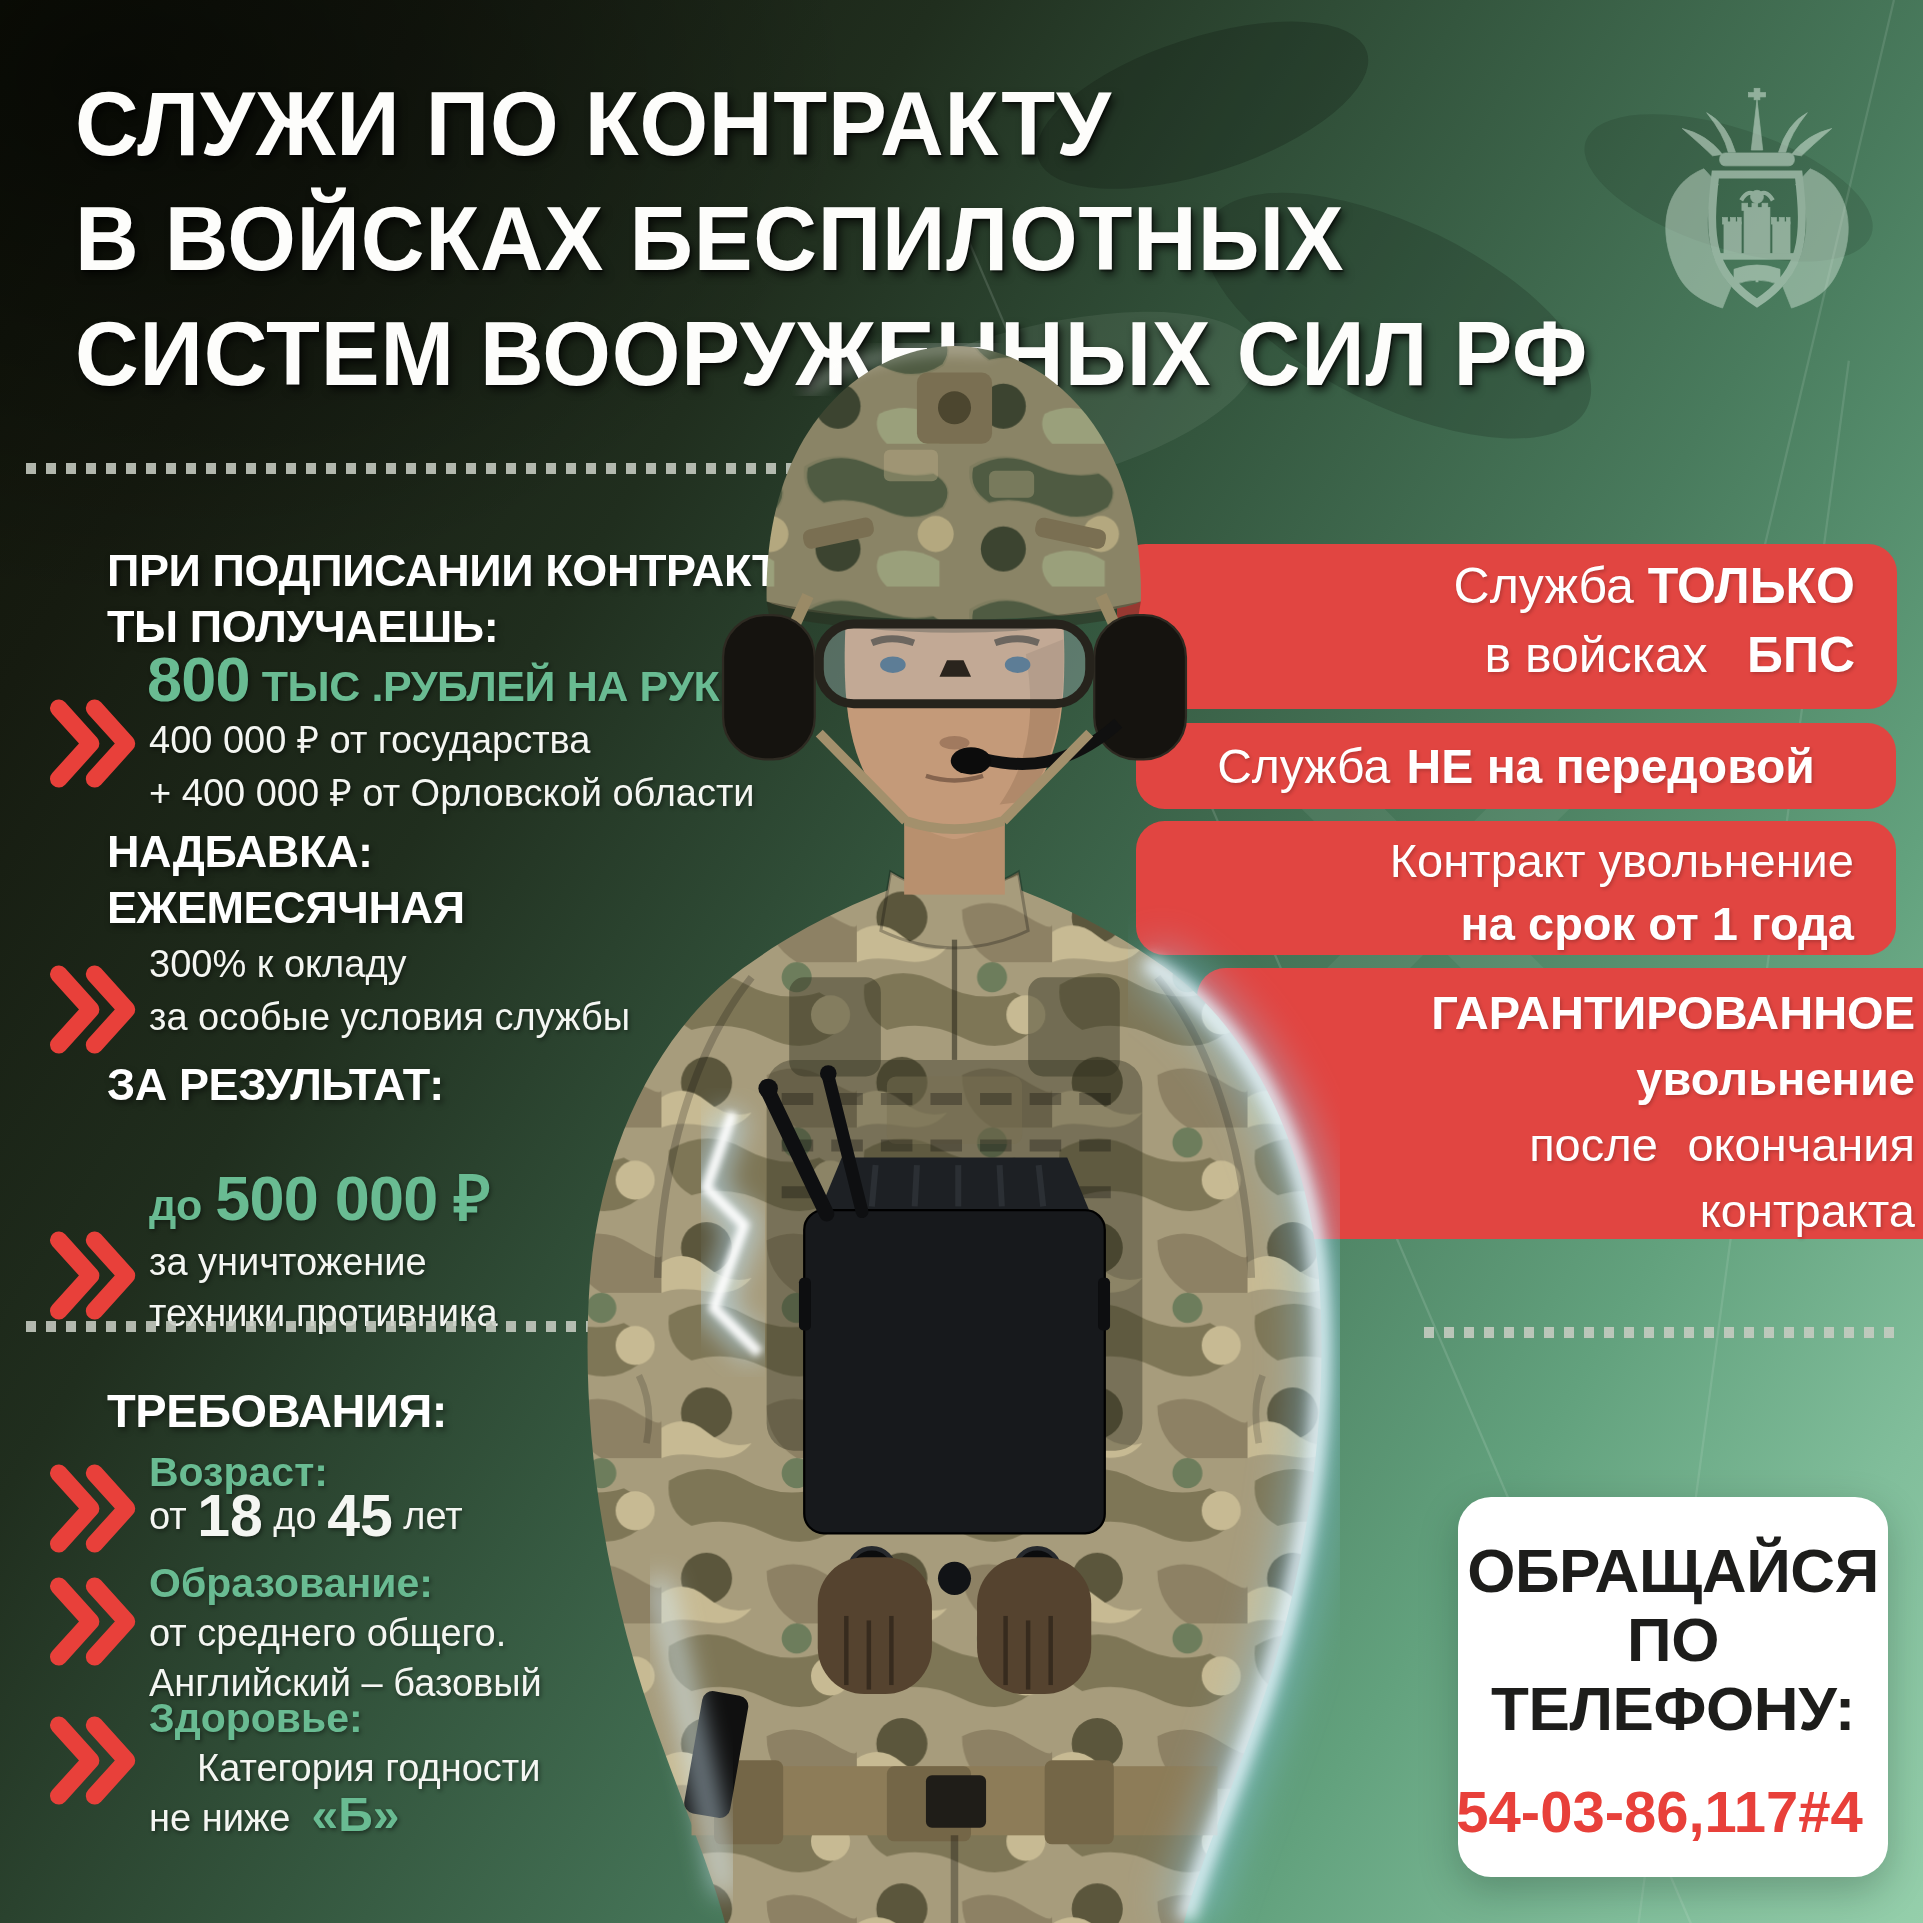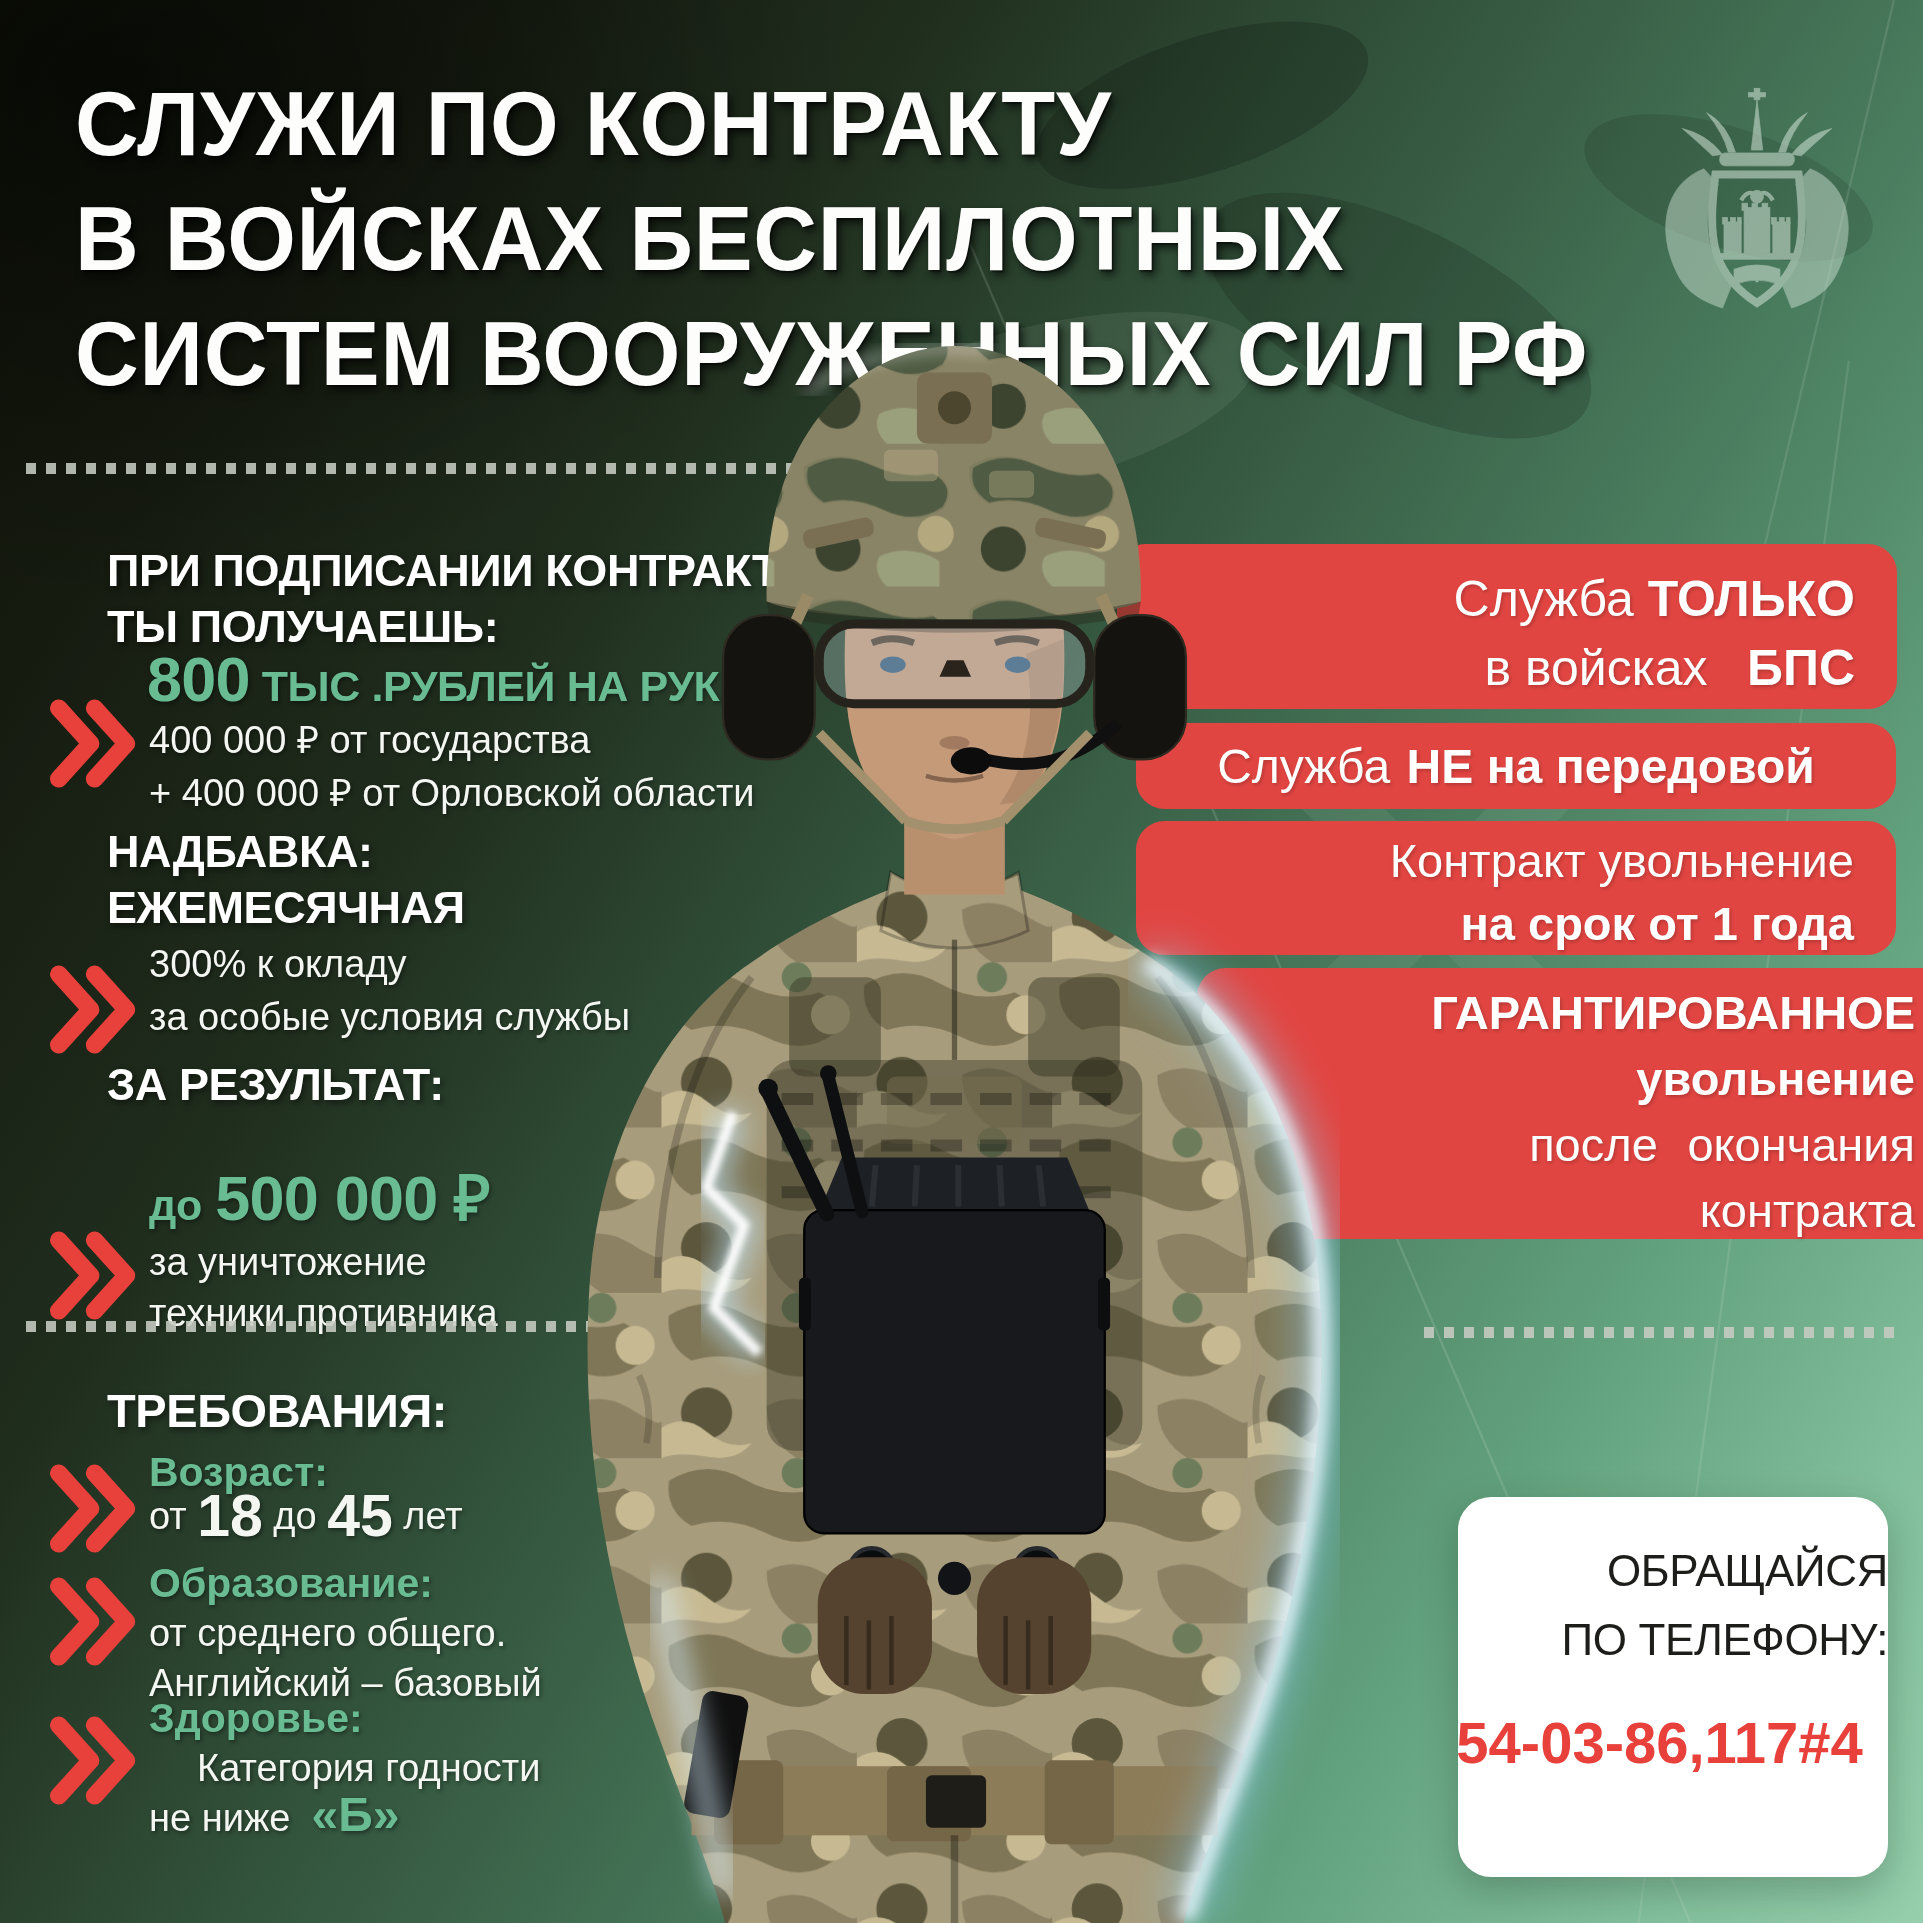--- a/index.html
+++ b/index.html
@@ -40,34 +40,34 @@
   .b-green{color:#69bb92;font-weight:700;font-size:48px;}
 
   
   .chev{width:92px;height:137px;}
 
   
   .badge{background:#e14541;border-radius:28.6px;color:#fff;
     text-shadow:1.5px 2.3px 3.8px rgba(0,0,0,.2);}
   .badge .bold{font-weight:700;}
   .badge-r{text-align:right;}
-  .b1{left:1117px;top:544px;width:780px;height:165px;font-size:50px;line-height:69px;padding-top:21px;box-sizing:border-box;}
+  .b1{left:1117px;top:544px;width:780px;height:165px;font-size:50px;line-height:69px;padding-top:8px;box-sizing:border-box;}
   .b1 .line{padding-right:42px;white-space:nowrap;}
   .b1 .gap{margin-left:25.6px;}
   .b2{left:1136px;top:723px;width:760px;height:86px;font-size:48px;display:flex;align-items:center;justify-content:center;white-space:nowrap;}
   .b3{left:1136px;top:821px;width:760px;height:134px;font-size:47px;line-height:63px;padding-top:7.5px;box-sizing:border-box;}
   .b3 .line{padding-right:42px;white-space:nowrap;}
   .b4{left:1197px;top:968px;width:760px;height:271px;font-size:47px;line-height:66px;padding-top:12px;box-sizing:border-box;}
   .b4 .line{padding-right:42px;white-space:nowrap;}
   .wsp{word-spacing:16.5px;}
 
   
   .card{left:1458px;top:1497px;width:430px;height:380px;background:#fff;border-radius:33px;
     box-shadow:0 13.5px 38px rgba(10,30,20,.25);text-align:center;color:#1d1d1b;}
-  .card .h{font-size:44px;line-height:69px;font-weight:400;letter-spacing:-0.4px;text-align:right;}
+  .card .h{font-size:62px;line-height:69px;font-weight:700;letter-spacing:-0.4px;}
   .card .h1{margin-top:39px;}
   .card .phone{margin-top:35px;font-size:58px;font-weight:700;color:#e8403a;white-space:nowrap;
     letter-spacing:0;transform:translateX(-13.5px);}
 </style>
 </head>
 <body>
 
 <div class="poster">
   <div class="vignette"></div>
 

